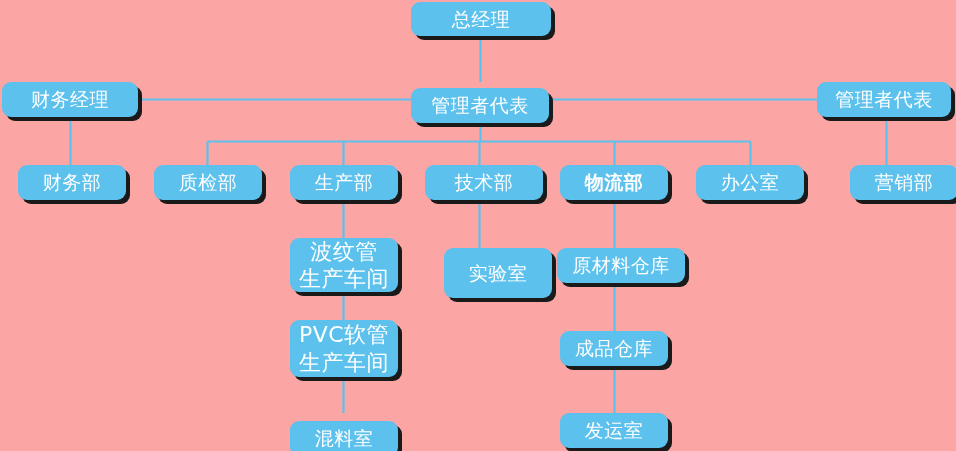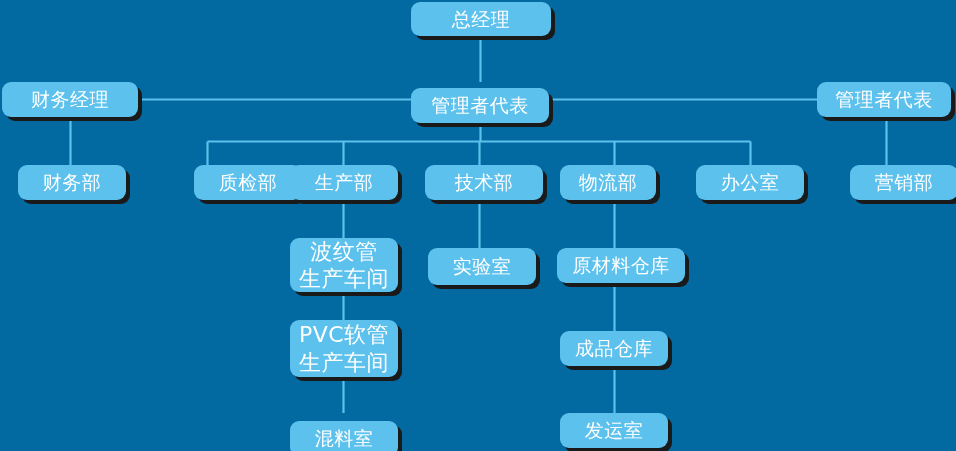--- a/index.html
+++ b/index.html
@@ -7,21 +7,21 @@
     padding: 0;
     background: #ffffff;
   }
   body {
     font-family: "DejaVu Sans", "Liberation Sans", sans-serif;
   }
   #org-chart {
     position: relative;
     width: 956px;
     height: 451px;
-    background: #0369a1;
+    background: #fca5a5;
     overflow: hidden;
   }
   #connector-layer {
     position: absolute;
     left: 0;
     top: 0;
     width: 956px;
     height: 451px;
     pointer-events: none;
   }
@@ -70,29 +70,29 @@
       <path d="M 614.5 200 L 614.5 248" stroke="#5CC1EC" stroke-width="2.2" fill="none" stroke-linecap="butt"></path>
       <path d="M 614.5 283 L 614.5 331" stroke="#5CC1EC" stroke-width="2.2" fill="none" stroke-linecap="butt"></path>
       <path d="M 614.5 366 L 614.5 413" stroke="#5CC1EC" stroke-width="2.2" fill="none" stroke-linecap="butt"></path>
     </svg>
   <div id="node-layer">
       <div class="node" style="left: 411px; top: 2px; width: 140px; height: 34px; background: rgb(92, 193, 236); color: rgb(255, 255, 255); box-shadow: rgb(26, 26, 26) 4px 4px 0px 0px;">总经理</div>
       <div class="node" style="left: 2px; top: 82px; width: 136px; height: 35px; background: rgb(92, 193, 236); color: rgb(255, 255, 255); box-shadow: rgb(26, 26, 26) 4px 4px 0px 0px;">财务经理</div>
       <div class="node" style="left: 411px; top: 82px; width: 138px; height: 35px; background: rgb(92, 193, 236); color: rgb(255, 255, 255); box-shadow: rgb(26, 26, 26) 4px 4px 0px 0px; margin-top: 6px;">管理者代表</div>
       <div class="node" style="left: 817px; top: 82px; width: 134px; height: 35px; background: rgb(92, 193, 236); color: rgb(255, 255, 255); box-shadow: rgb(26, 26, 26) 4px 4px 0px 0px;">管理者代表</div>
       <div class="node" style="left: 18px; top: 165px; width: 108px; height: 35px; background: rgb(92, 193, 236); color: rgb(255, 255, 255); box-shadow: rgb(26, 26, 26) 4px 4px 0px 0px;">财务部</div>
-      <div class="node" style="left: 154px; top: 165px; width: 108px; height: 35px; background: rgb(92, 193, 236); color: rgb(255, 255, 255); box-shadow: rgb(26, 26, 26) 4px 4px 0px 0px; margin-left: 40px;">质检部</div>
+      <div class="node" style="left: 154px; top: 165px; width: 108px; height: 35px; background: rgb(92, 193, 236); color: rgb(255, 255, 255); box-shadow: rgb(26, 26, 26) 4px 4px 0px 0px;">质检部</div>
       <div class="node" style="left: 290px; top: 165px; width: 108px; height: 35px; background: rgb(92, 193, 236); color: rgb(255, 255, 255); box-shadow: rgb(26, 26, 26) 4px 4px 0px 0px;">生产部</div>
       <div class="node" style="left: 425px; top: 165px; width: 118px; height: 35px; background: rgb(92, 193, 236); color: rgb(255, 255, 255); box-shadow: rgb(26, 26, 26) 4px 4px 0px 0px;">技术部</div>
-      <div class="node" style="left: 560px; top: 165px; width: 96px; height: 35px; background: rgb(92, 193, 236); color: rgb(255, 255, 255); box-shadow: rgb(26, 26, 26) 4px 4px 0px 0px;">物流部</div>
+      <div class="node" style="left: 560px; top: 165px; width: 108px; height: 35px; background: rgb(92, 193, 236); color: rgb(255, 255, 255); box-shadow: rgb(26, 26, 26) 4px 4px 0px 0px; font-weight: bold;">物流部</div>
       <div class="node" style="left: 696px; top: 165px; width: 108px; height: 35px; background: rgb(92, 193, 236); color: rgb(255, 255, 255); box-shadow: rgb(26, 26, 26) 4px 4px 0px 0px;">办公室</div>
       <div class="node" style="left: 833px; top: 165px; width: 108px; height: 35px; background: rgb(92, 193, 236); color: rgb(255, 255, 255); box-shadow: rgb(26, 26, 26) 4px 4px 0px 0px; margin-left: 17px;">营销部</div>
       <div class="node two-line" style="left: 290px; top: 238px; width: 108px; height: 54px; background: rgb(92, 193, 236); color: rgb(255, 255, 255); box-shadow: rgb(26, 26, 26) 4px 4px 0px 0px;">波纹管
 生产车间</div>
-      <div class="node" style="left: 428px; top: 248px; width: 108px; height: 37px; background: rgb(92, 193, 236); color: rgb(255, 255, 255); box-shadow: rgb(26, 26, 26) 4px 4px 0px 0px;">实验室</div>
+      <div class="node" style="left: 444px; top: 248px; width: 108px; height: 50px; background: rgb(92, 193, 236); color: rgb(255, 255, 255); box-shadow: rgb(26, 26, 26) 4px 4px 0px 0px;">实验室</div>
       <div class="node" style="left: 557px; top: 248px; width: 128px; height: 35px; background: rgb(92, 193, 236); color: rgb(255, 255, 255); box-shadow: rgb(26, 26, 26) 4px 4px 0px 0px;">原材料仓库</div>
       <div class="node two-line" style="left: 290px; top: 320px; width: 108px; height: 57px; background: rgb(92, 193, 236); color: rgb(255, 255, 255); box-shadow: rgb(26, 26, 26) 4px 4px 0px 0px;">PVC软管
 生产车间</div>
       <div class="node" style="left: 560px; top: 331px; width: 108px; height: 35px; background: rgb(92, 193, 236); color: rgb(255, 255, 255); box-shadow: rgb(26, 26, 26) 4px 4px 0px 0px;">成品仓库</div>
       <div class="node" style="left: 290px; top: 413px; width: 108px; height: 35px; background: rgb(92, 193, 236); color: rgb(255, 255, 255); box-shadow: rgb(26, 26, 26) 4px 4px 0px 0px; margin-top: 8px;">混料室</div>
       <div class="node" style="left: 560px; top: 413px; width: 108px; height: 35px; background: rgb(92, 193, 236); color: rgb(255, 255, 255); box-shadow: rgb(26, 26, 26) 4px 4px 0px 0px;">发运室</div>
     </div>
 </div>
 
 </body></html>

